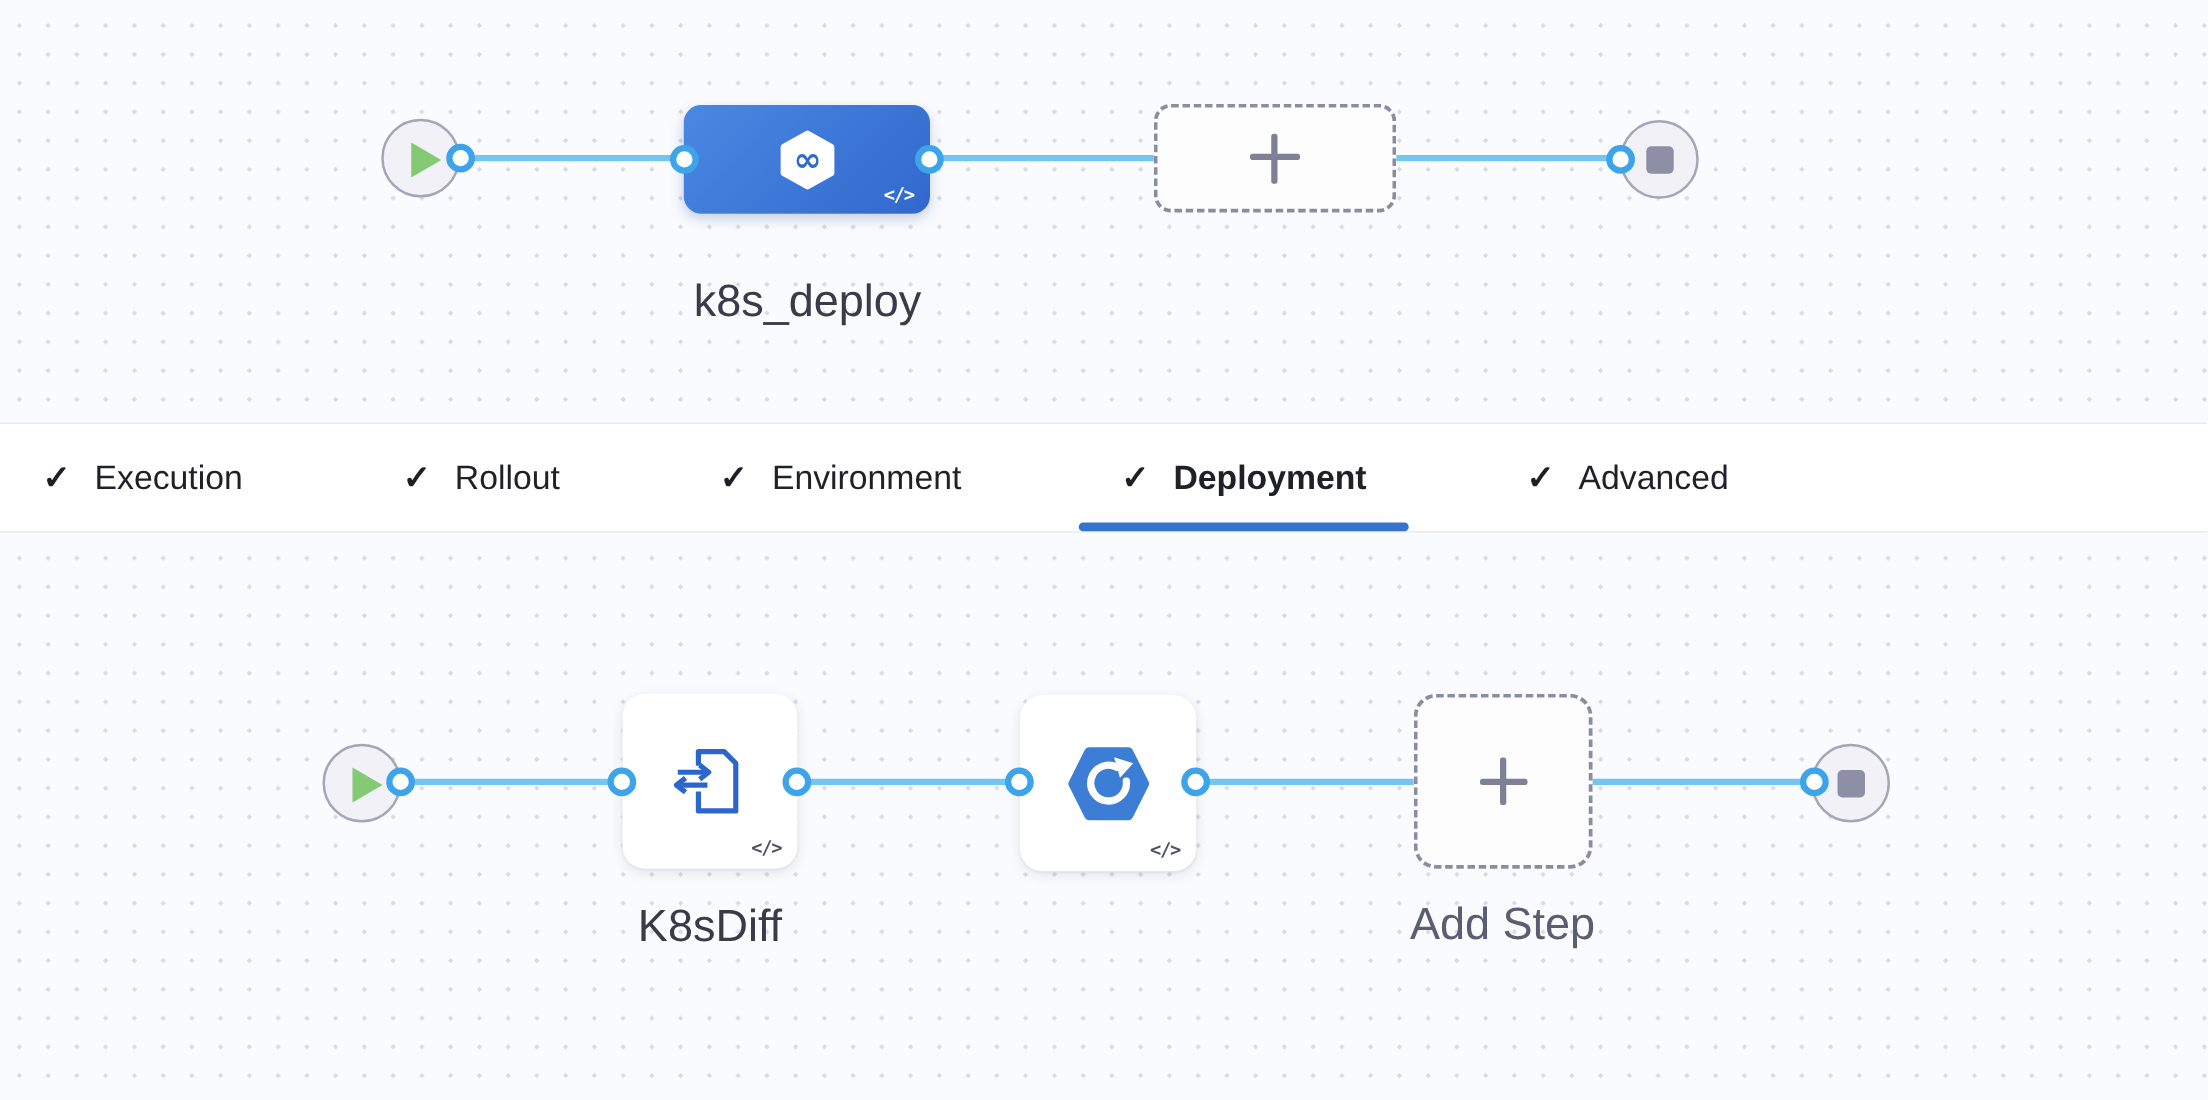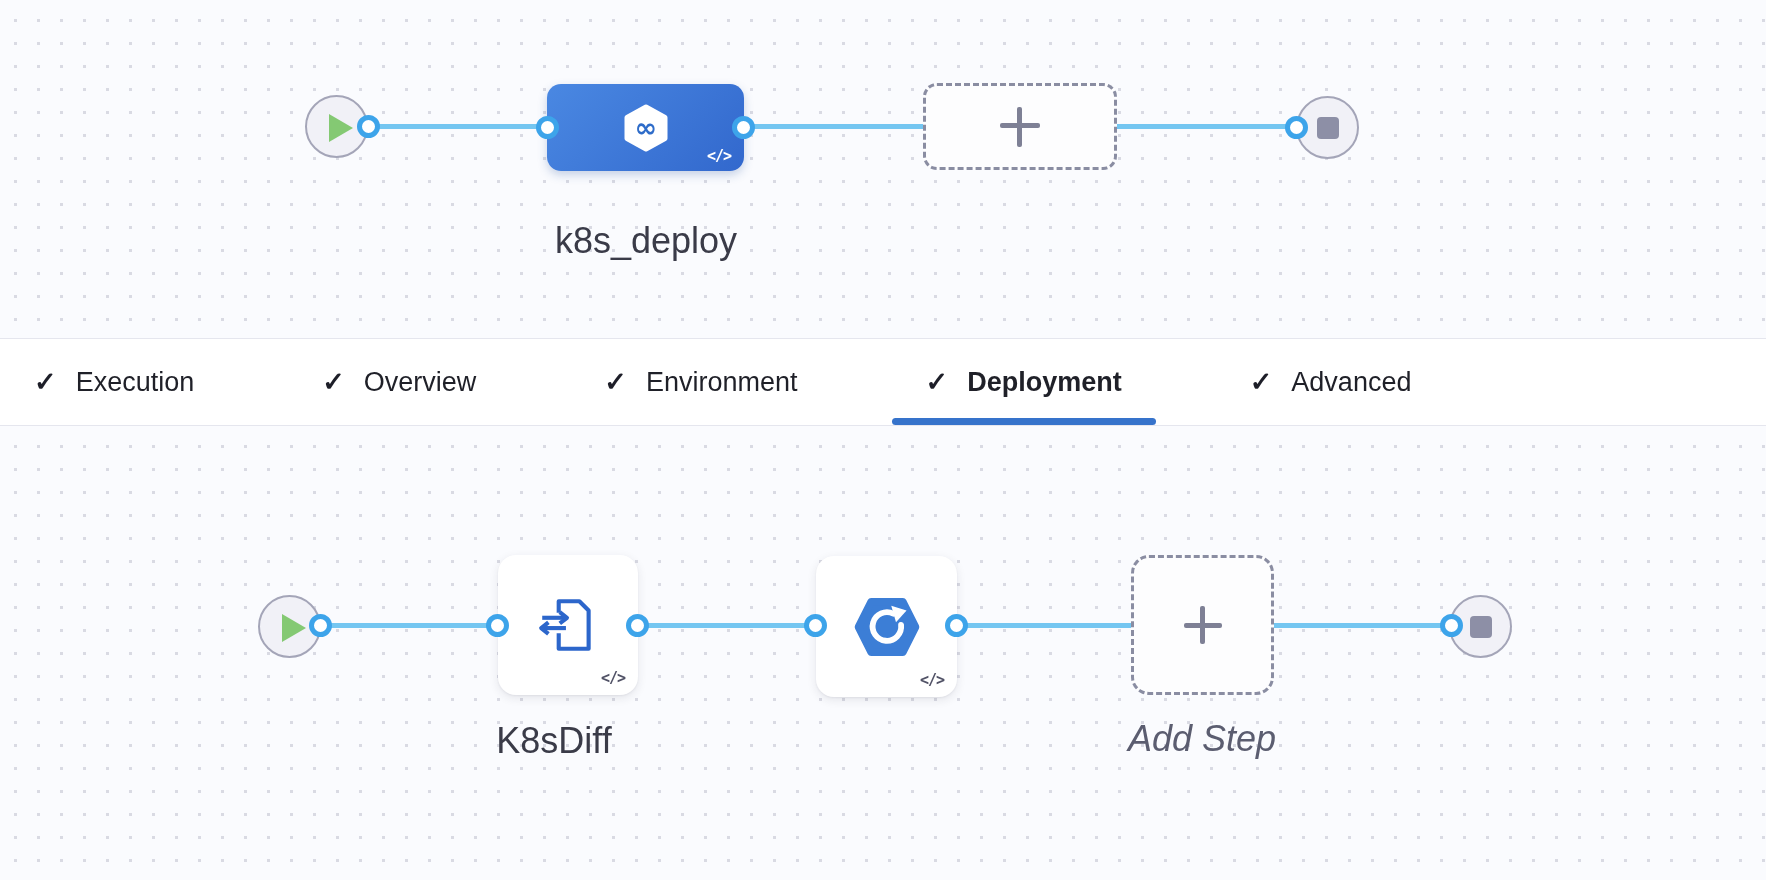--- a/index.html
+++ b/index.html
@@ -35,21 +35,21 @@
   }
   .stop-sq {
     position:absolute; left:19px; top:19px; width:22px; height:22px;
     border-radius:4px; background:#8d8fa6;
   }
 
   .node-label {
     position:absolute; width:220px; text-align:center; z-index:2;
     font-size:36px; color:#3a3b48; line-height:43px;
   }
-  .node-label.muted { color:#5b5d70;font-style:italic; }
+  .node-label.muted { color:#5b5d70; }
 
   .code-badge {
     position:absolute; font-family:"DejaVu Sans Mono", monospace;
     font-size:15px; font-weight:bold; letter-spacing:-1px; z-index:3;
   }
 
   
   .stage-node {
     position:absolute; left:547px; top:84px; width:197px; height:87px;
     border-radius:14px; z-index:2; cursor:pointer;
@@ -138,21 +138,21 @@
   </div>
 
   <div class="tabbar">
     <div class="tab">
       <span class="check">✓</span>
       <span>Execution</span>
 
     </div>
     <div class="tab">
       <span class="check">✓</span>
-      <span>Overview</span>
+      <span>Rollout</span>
 
     </div>
     <div class="tab">
       <span class="check">✓</span>
       <span>Environment</span>
 
     </div>
     <div class="tab active">
       <span class="check">✓</span>
       <span>Deployment</span>
@@ -205,17 +205,17 @@
       <div class="stop-sq"></div>
     </div>
 
     <div class="port" style="left:309px; top:188px;"></div>
     <div class="port" style="left:486px; top:188px;"></div>
     <div class="port" style="left:626px; top:188px;"></div>
     <div class="port" style="left:804px; top:188px;"></div>
     <div class="port" style="left:945px; top:188px;"></div>
     <div class="port" style="left:1440px; top:188px;"></div>
 
-    <div class="node-label" style="left:444px; top:293px;text-align:center;">K8sDiff</div>
+    <div class="node-label" style="left:458px; top:293px;text-align:center;">K8sDiff</div>
     <div class="node-label muted" style="left:1092px; top:291px;">Add Step</div>
   </div>
 
 </div>
 
 </body></html>

